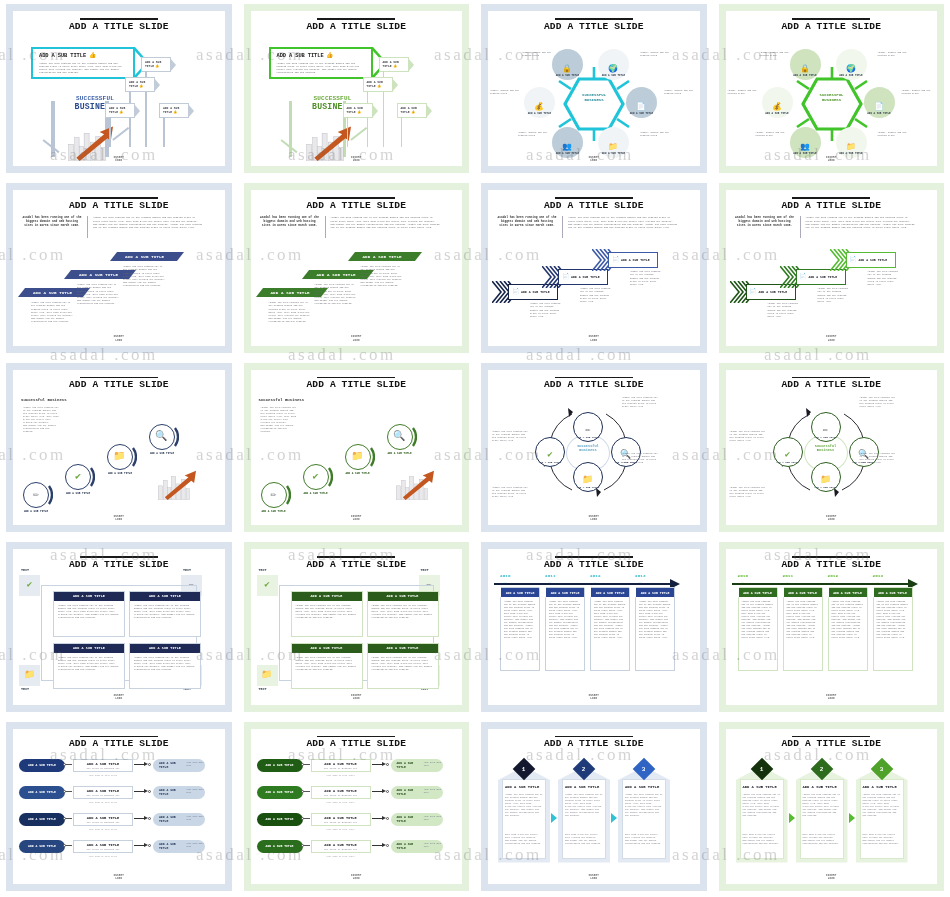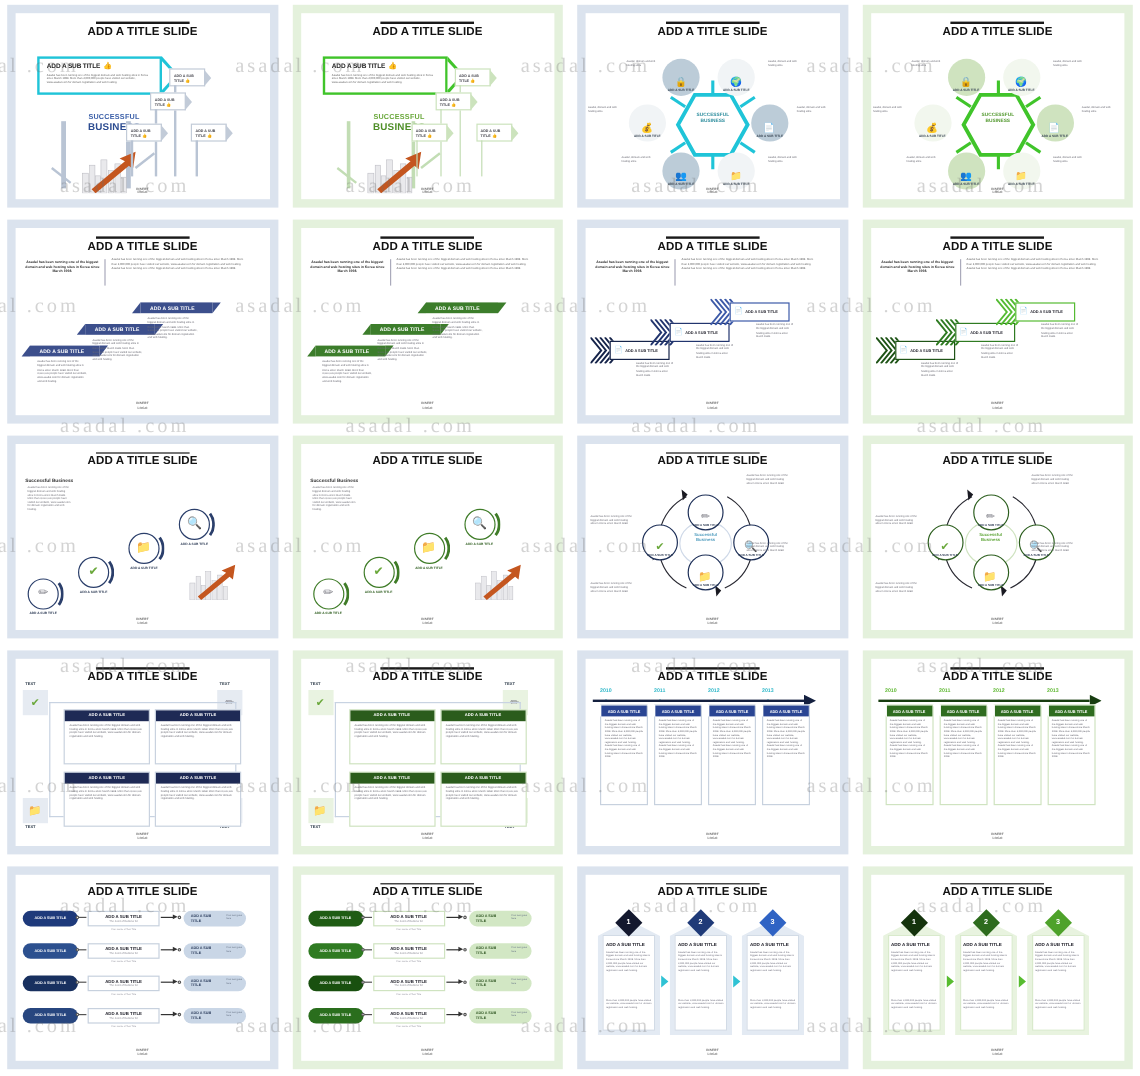--- a/index.html
+++ b/index.html
@@ -23,20 +23,21 @@
     padding: 7px 7px 7px 7px;
     position: relative;
   }
   .slide-outer.blue { background: #dbe3ee; }
   .slide-outer.green { background: #e4f1dc; }
   .slide {
     width: 100%; height: 100%;
     background: #ffffff;
     position: relative;
     overflow: hidden;
+    font-family: Liberation Mono, monospace;
   }
   .ttl-wrap { text-align:center; padding-top:7px; }
   .ttl-rule { width:78px; height:1.5px; background:#1a1a1a; margin:0 auto 1px auto; }
   .ttl {
     font-size: 9.6px; font-weight: bold; color:#111;
     letter-spacing: 0.1px; line-height: 11px;
   }
   .footer {
     position:absolute; bottom:4px; left:0; right:0; text-align:center;
     font-size:2.6px; font-weight:bold; color:#6a6a6a; line-height:3.2px;

